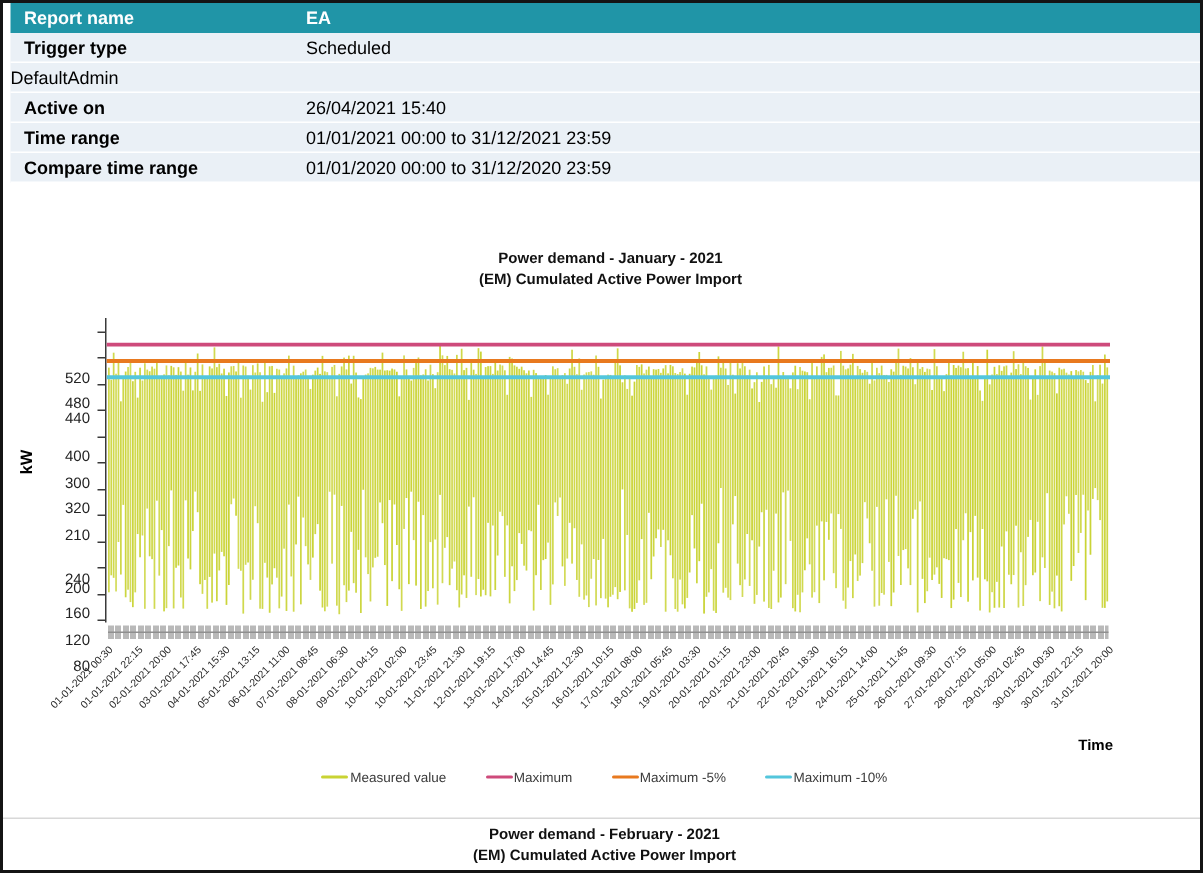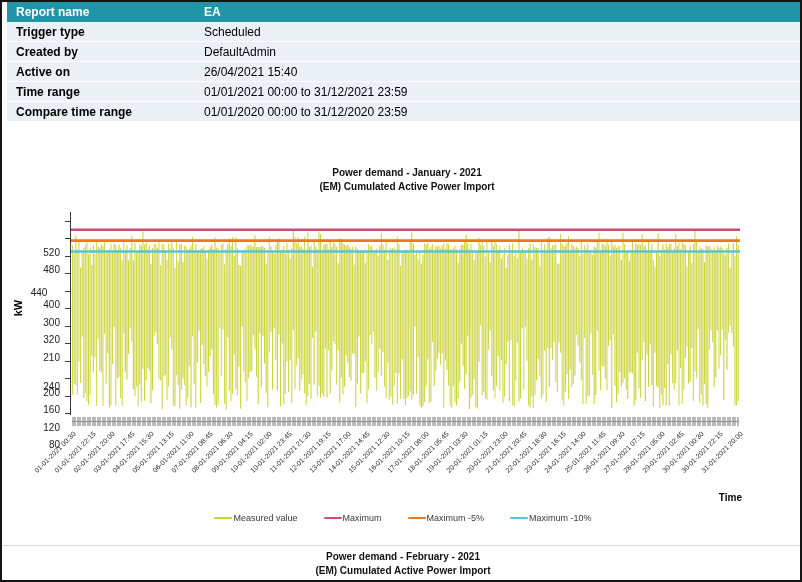--- a/index.html
+++ b/index.html
@@ -49,21 +49,20 @@
     <div class="info-row header-row">
       <span class="lbl">Report name</span>
       <span class="val">EA</span>
     </div>
     <div>
         <div class="info-row">
           <span class="lbl">Trigger type</span>
           <span class="val">Scheduled</span>
         </div>
         <div class="info-row">
-          <span class="lbl">Created by</span>
           <span class="val">DefaultAdmin</span>
         </div>
         <div class="info-row">
           <span class="lbl">Active on</span>
           <span class="val">26/04/2021 15:40</span>
         </div>
         <div class="info-row">
           <span class="lbl">Time range</span>
           <span class="val">01/01/2021 00:00 to 31/12/2021 23:59</span>
         </div>
@@ -78,21 +77,21 @@
   <div class="chart-title" style="top:179px;">(EM) Cumulated Active Power Import</div>
 
   <span class="kw-label">kW</span>
   <div class="yaxis-line"></div>
   <div>
       <div class="ytick-mark" style="left: 63px; top: 219px;"></div>
       <div class="ytick-label" style="left: 16px; top: 214px;">520</div>
       <div class="ytick-mark" style="left: 63px; top: 236.455px;"></div>
       <div class="ytick-label" style="left: 16px; top: 231.455px;">480</div>
       <div class="ytick-mark" style="left: 63px; top: 253.909px;"></div>
-      <div class="ytick-label" style="left: 16px; top: 254px; text-align: center;">440</div>
+      <div class="ytick-label" style="left: 16px; top: 241px;">440</div>
       <div class="ytick-mark" style="left: 63px; top: 271.364px;"></div>
       <div class="ytick-label" style="left: 16px; top: 266.364px;">400</div>
       <div class="ytick-mark" style="left: 63px; top: 288.818px;"></div>
       <div class="ytick-label" style="left: 16px; top: 283.818px;">300</div>
       <div class="ytick-mark" style="left: 63px; top: 306.273px;"></div>
       <div class="ytick-label" style="left: 16px; top: 301.273px;">320</div>
       <div class="ytick-mark" style="left: 63px; top: 323.727px;"></div>
       <div class="ytick-label" style="left: 16px; top: 318.727px;">210</div>
       <div class="ytick-mark" style="left: 63px; top: 341.182px;"></div>
       <div class="ytick-label" style="left: 16px; top: 348px;">240</div>

